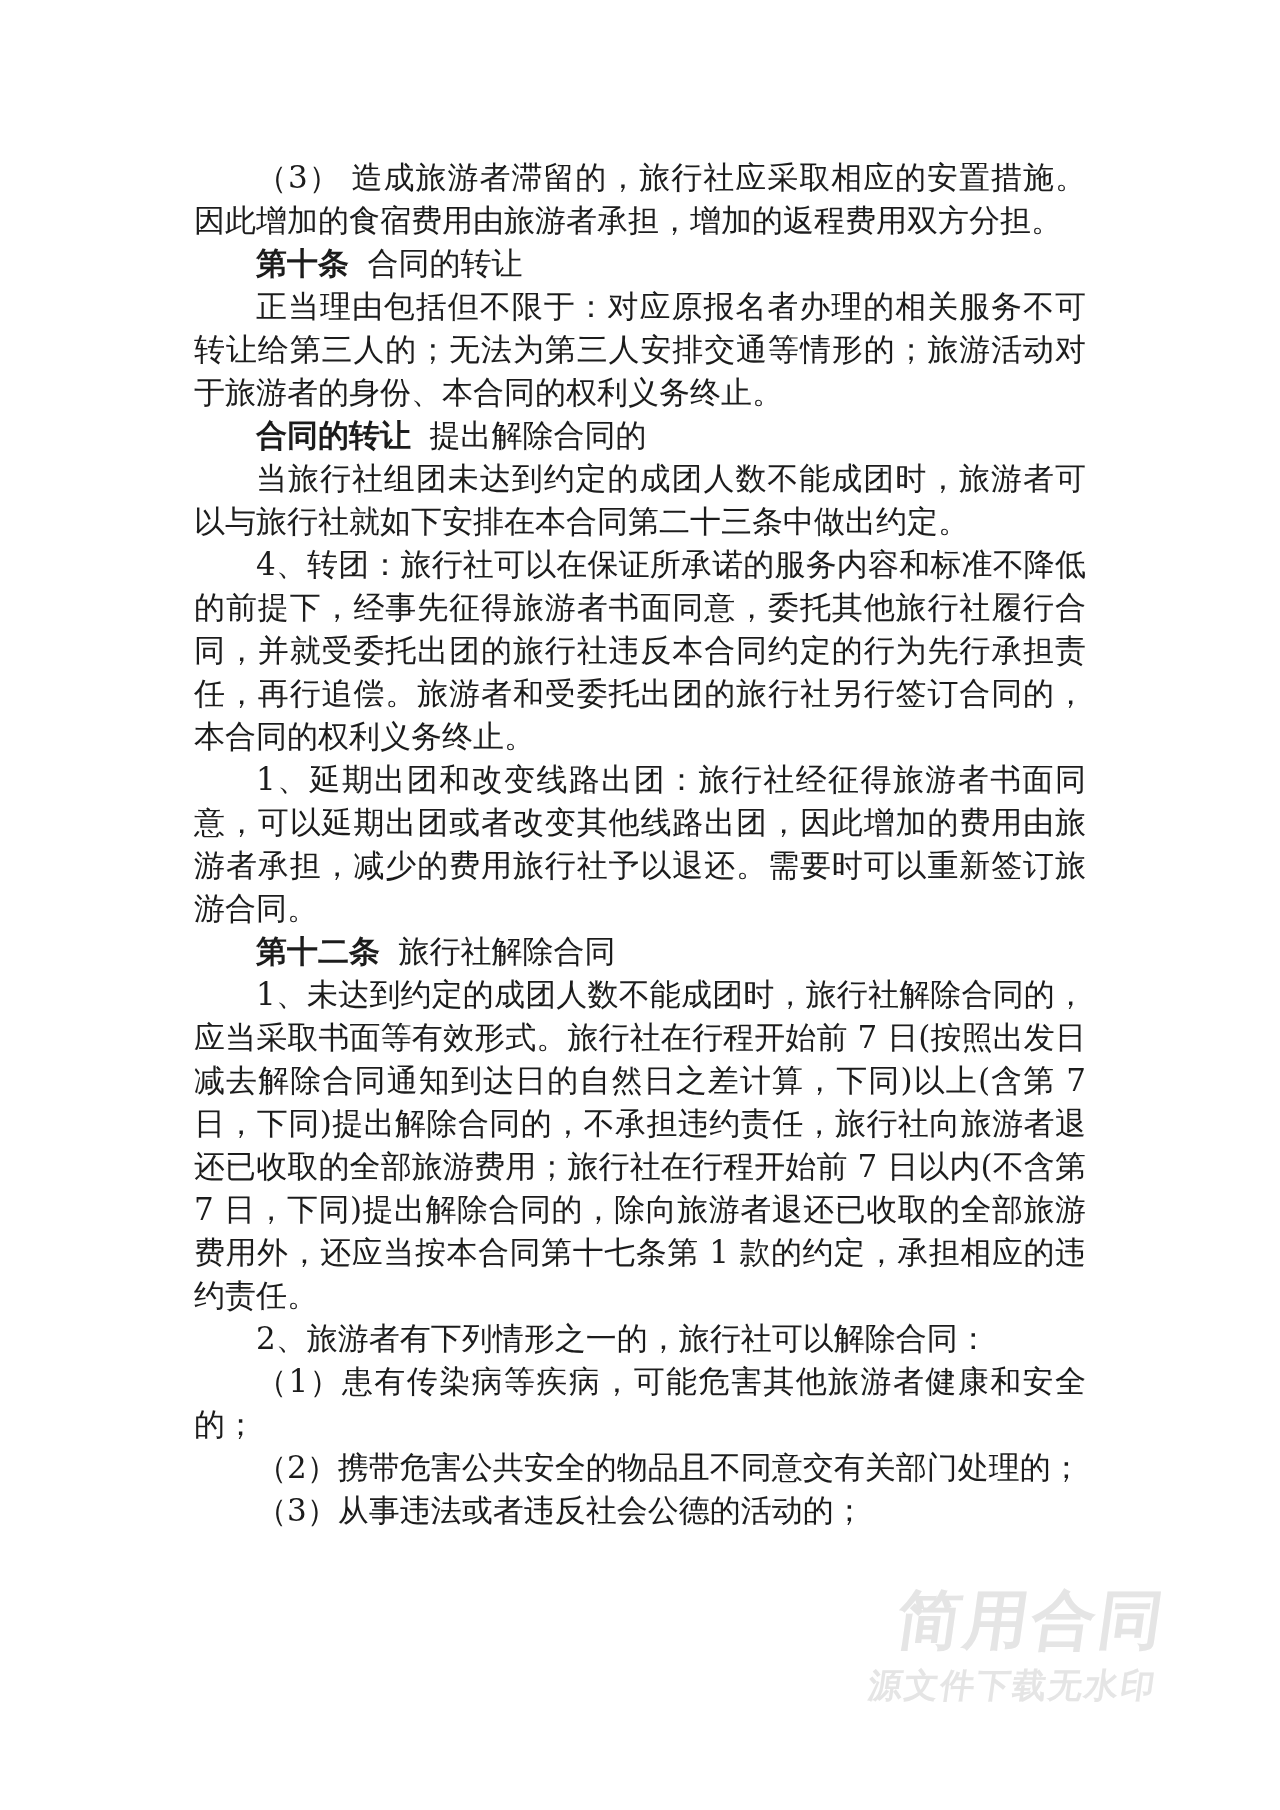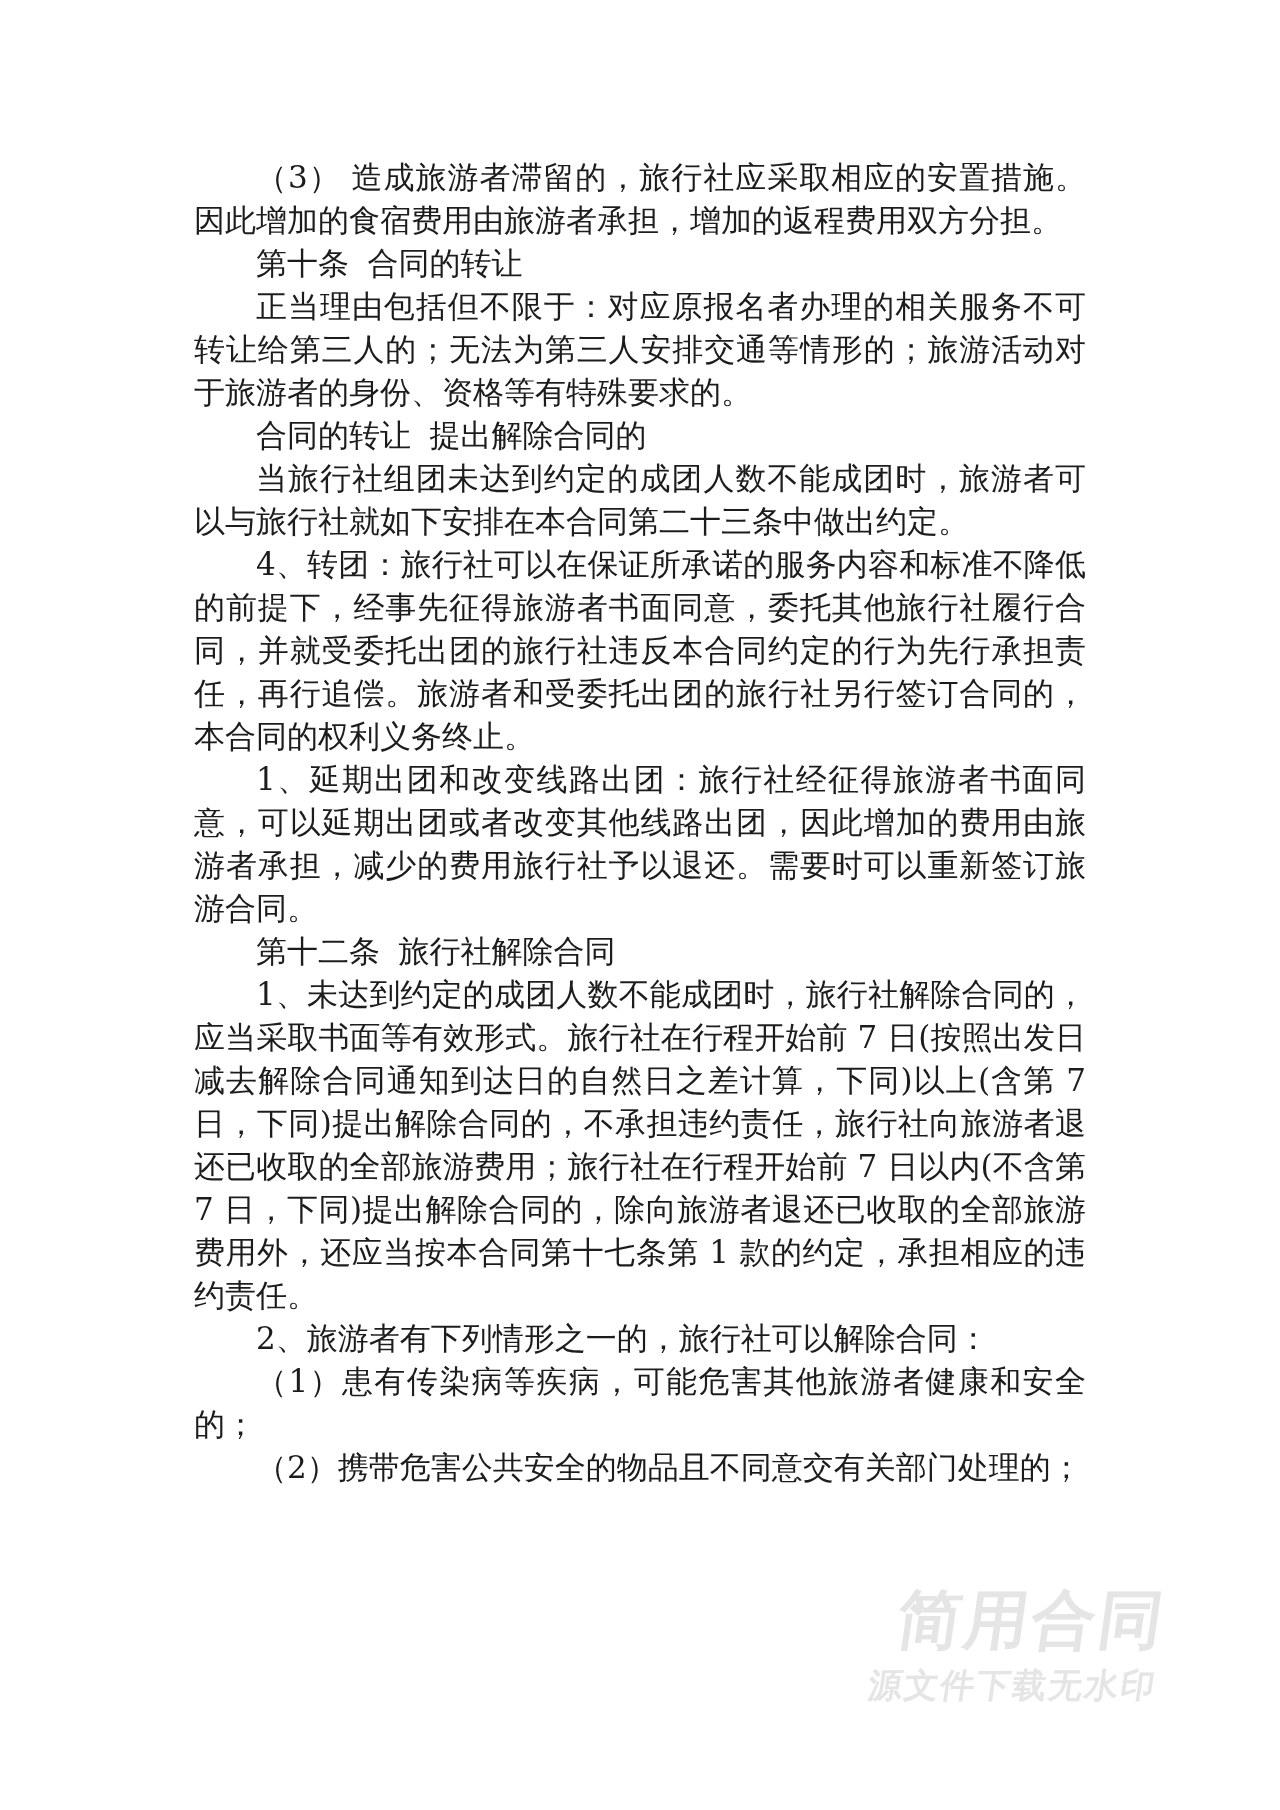--- a/index.html
+++ b/index.html
@@ -30,21 +30,21 @@
   }
   .para {
     margin: 0;
     text-indent: 2em;
     text-align: justify;
     text-justify: inter-character;
     text-align-last: left;
     word-break: break-all;
   }
   .para.heading b {
-    font-weight: normal;
+    font-weight: bold;
   }
   .hgap {
     display: inline-block;
     width: 0.6em;
   }
   .watermark {
     position: absolute;
     top: 1586px;
     right: 126px;
     text-align: right;
@@ -70,35 +70,36 @@
 </head>
 <body>
 
 <div class="page">
 
   <div class="doc">
     <p class="para">（3） 造成旅游者滞留的，旅行社应采取相应的安置措施。因此增加的食宿费用由旅游者承担，增加的返程费用双方分担。</p>
 
     <p class="para heading"><b>第十条</b><span class="hgap"></span><span>合同的转让</span></p>
 
-    <p class="para">正当理由包括但不限于：对应原报名者办理的相关服务不可转让给第三人的；无法为第三人安排交通等情形的；旅游活动对于旅游者的身份、资格等有特殊要求的。</p>
+    <p class="para">正当理由包括但不限于：对应原报名者办理的相关服务不可转让给第三人的；无法为第三人安排交通等情形的；旅游活动对于旅游者的身份、本合同的权利义务终止。</p>
 
     <p class="para heading"><b>合同的转让</b><span class="hgap"></span><span>提出解除合同的</span></p>
 
     <p class="para">当旅行社组团未达到约定的成团人数不能成团时，旅游者可以与旅行社就如下安排在本合同第二十三条中做出约定。</p>
     <p class="para">4、转团：旅行社可以在保证所承诺的服务内容和标准不降低的前提下，经事先征得旅游者书面同意，委托其他旅行社履行合同，并就受委托出团的旅行社违反本合同约定的行为先行承担责任，再行追偿。旅游者和受委托出团的旅行社另行签订合同的，本合同的权利义务终止。</p>
     <p class="para">1、延期出团和改变线路出团：旅行社经征得旅游者书面同意，可以延期出团或者改变其他线路出团，因此增加的费用由旅游者承担，减少的费用旅行社予以退还。需要时可以重新签订旅游合同。</p>
 
 
     <p class="para heading"><b>第十二条</b><span class="hgap"></span><span>旅行社解除合同</span></p>
 
     <p class="para">1、未达到约定的成团人数不能成团时，旅行社解除合同的，应当采取书面等有效形式。旅行社在行程开始前 7 日(按照出发日减去解除合同通知到达日的自然日之差计算，下同)以上(含第 7 日，下同)提出解除合同的，不承担违约责任，旅行社向旅游者退还已收取的全部旅游费用；旅行社在行程开始前 7 日以内(不含第 7 日，下同)提出解除合同的，除向旅游者退还已收取的全部旅游费用外，还应当按本合同第十七条第 1 款的约定，承担相应的违约责任。</p>
     <p class="para">2、旅游者有下列情形之一的，旅行社可以解除合同：</p>
     <p class="para">（1）患有传染病等疾病，可能危害其他旅游者健康和安全的；</p>
     <p class="para">（2）携带危害公共安全的物品且不同意交有关部门处理的；</p>
+    <p class="para">（3）从事违法或者违反社会公德的活动的；</p>
   </div>
 
   <div class="watermark">
     <div class="wm-line1">简用合同</div>
     <div class="wm-line2">源文件下载无水印</div>
   </div>
 
 </div>
 
 </body></html>

